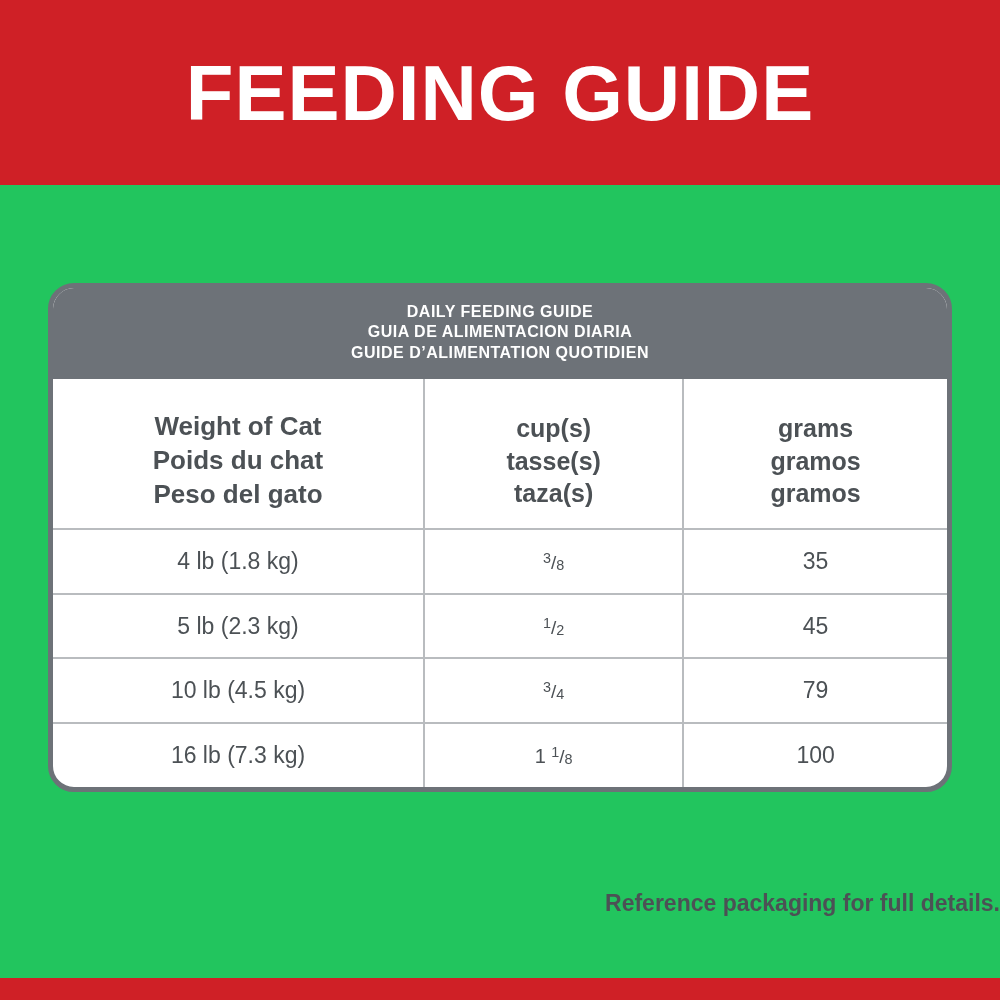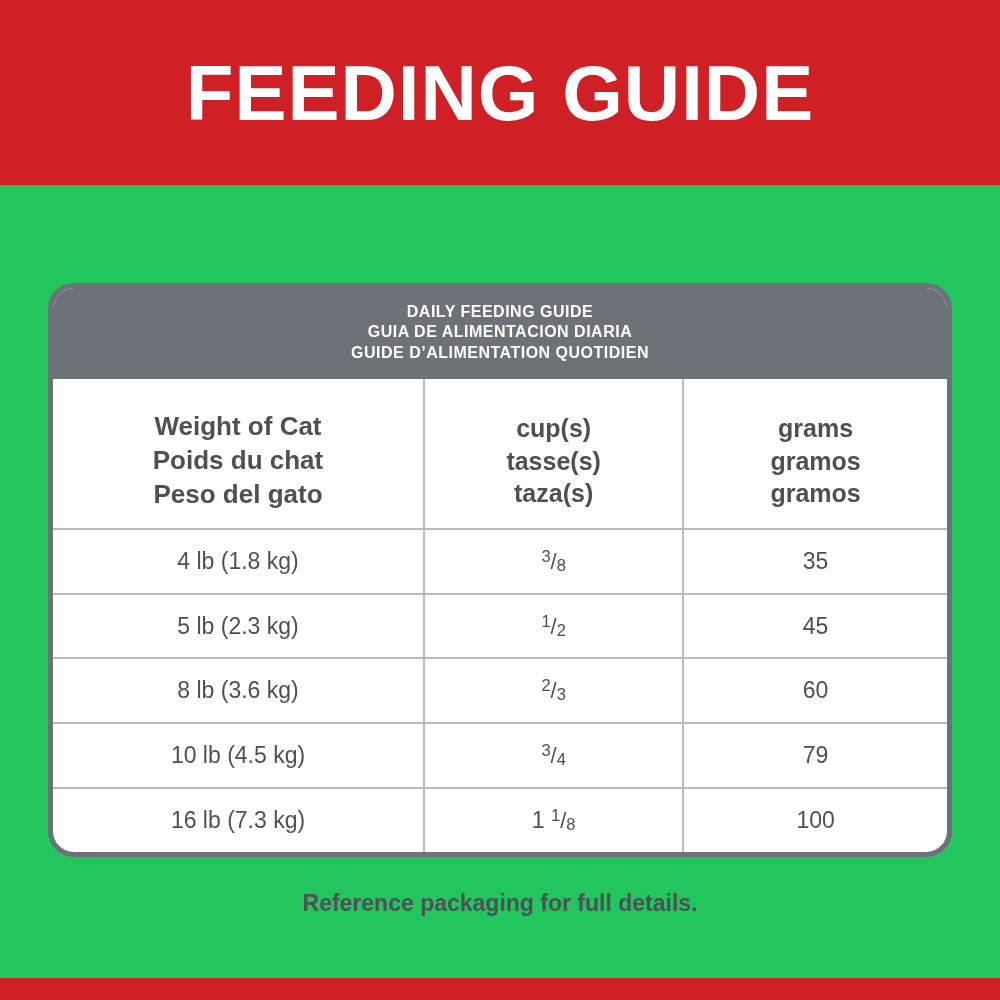--- a/index.html
+++ b/index.html
@@ -85,34 +85,34 @@
   }
   th.col1 { font-size: 26px; }
   td {
     padding: 17px 6px;
     font-size: 23px;
     font-weight: normal;
     line-height: 1.25;
   }
   .frac {
     display: inline-block;
-    font-size: 23px;
+    font-size: 20px;
   }
   .frac sup, .frac sub {
     font-size: 0.72em;
     line-height: 1;
   }
   .frac sup { vertical-align: 0.45em; }
   .frac sub { vertical-align: -0.1em; }
   .slash { font-size: 0.95em; }
   .footnote {
     position: absolute;
     left: 0; top: 890px;
     width: 1000px;
-    text-align: center;
+    text-align: right;
     color: #4c5155;
     font-size: 23px;
     font-weight: bold;
   }
 </style>
 </head>
 <body>
 
 <div class="page">
 
@@ -158,25 +158,20 @@
           <td>4 lb (1.8 kg)</td>
           <td><span class="frac"><span></span><sup>3</sup><span class="slash">/</span><sub>8</sub></span></td>
           <td>35</td>
         </tr>
         <tr>
           <td>5 lb (2.3 kg)</td>
           <td><span class="frac"><span></span><sup>1</sup><span class="slash">/</span><sub>2</sub></span></td>
           <td>45</td>
         </tr>
         <tr>
-          <td>8 lb (3.6 kg)</td>
-          <td><span class="frac"><span></span><sup>2</sup><span class="slash">/</span><sub>3</sub></span></td>
-          <td>60</td>
-        </tr>
-        <tr>
           <td>10 lb (4.5 kg)</td>
           <td><span class="frac"><span></span><sup>3</sup><span class="slash">/</span><sub>4</sub></span></td>
           <td>79</td>
         </tr>
         <tr>
           <td>16 lb (7.3 kg)</td>
           <td><span class="frac"><span>1</span>&nbsp;<sup>1</sup><span class="slash">/</span><sub>8</sub></span></td>
           <td>100</td>
         </tr>
       </tbody>

